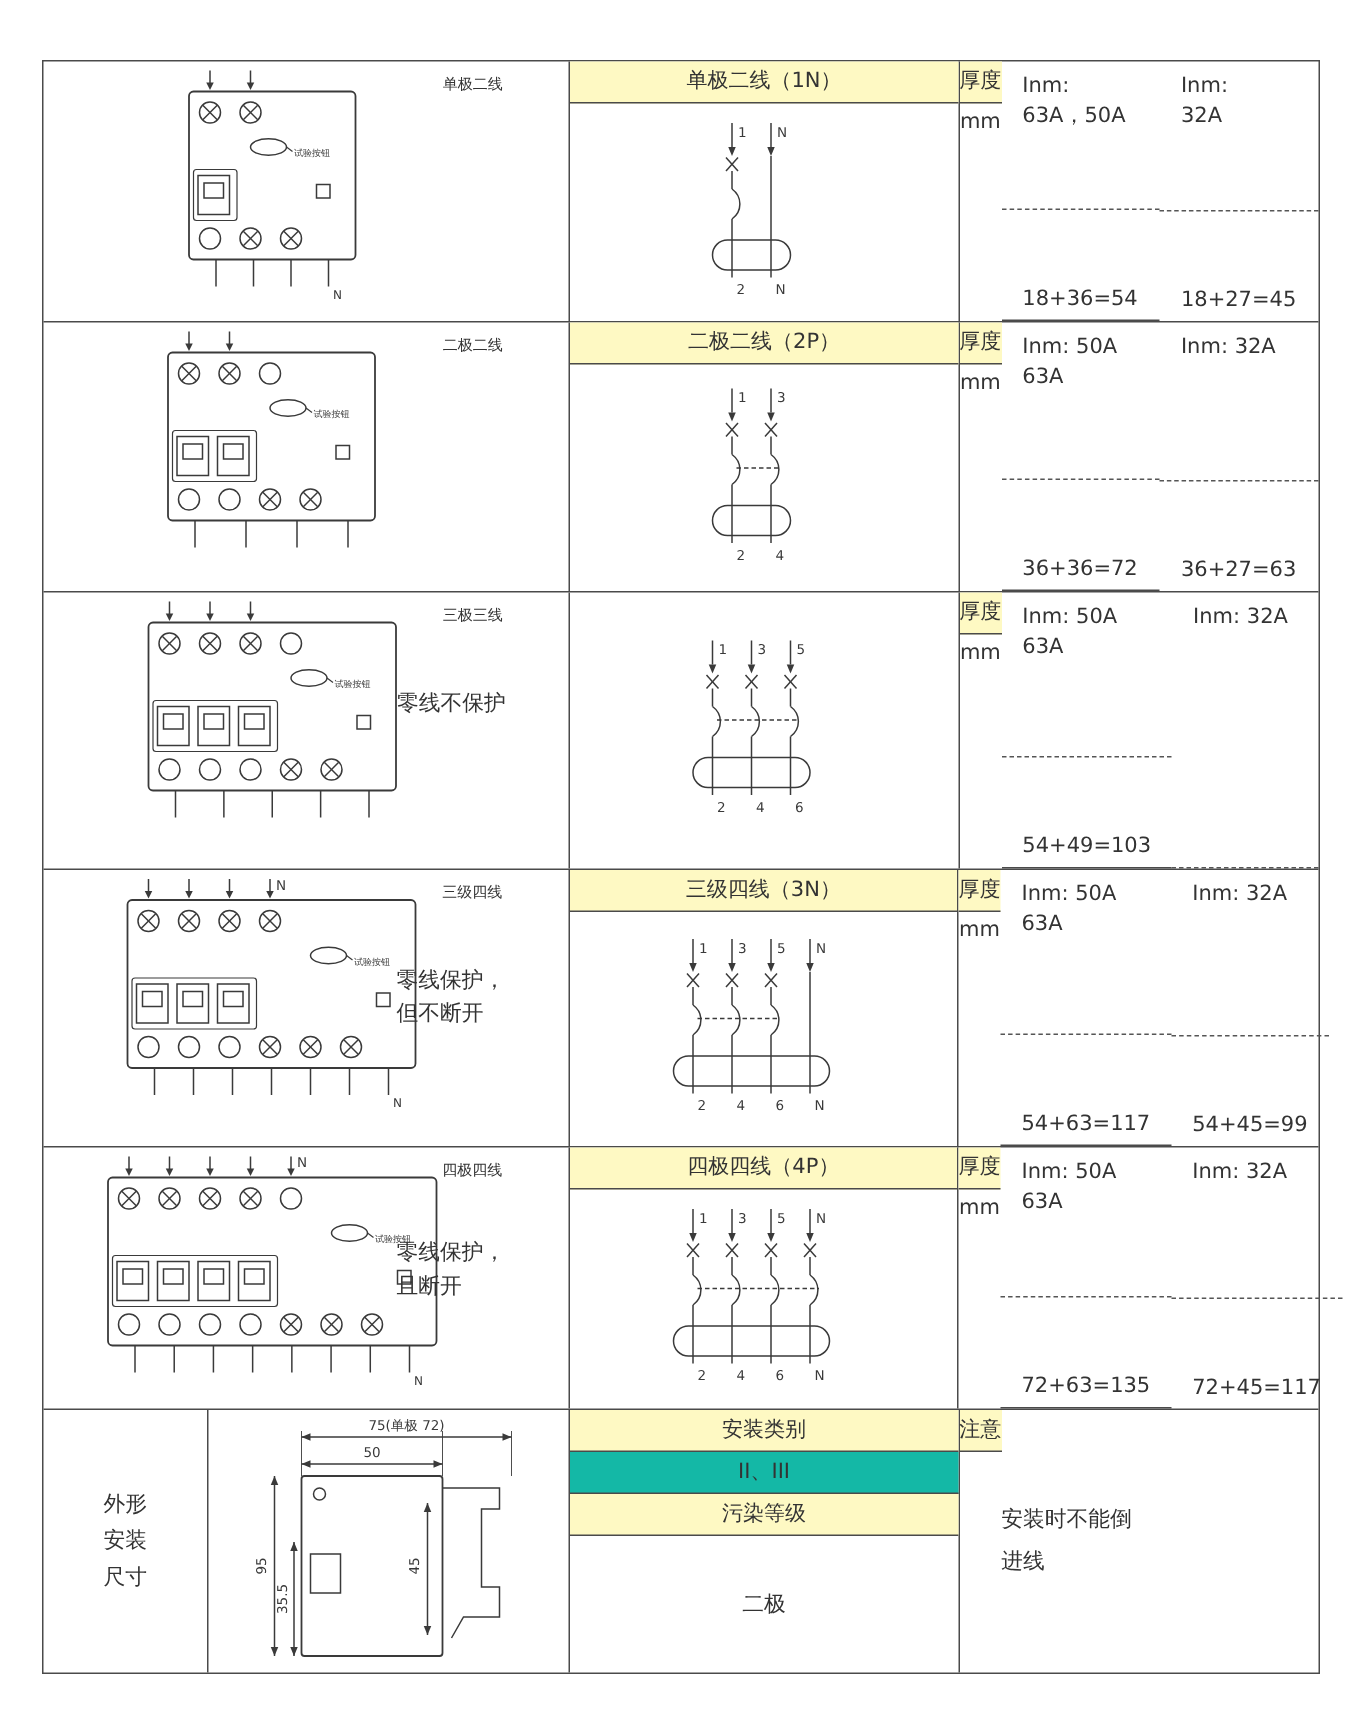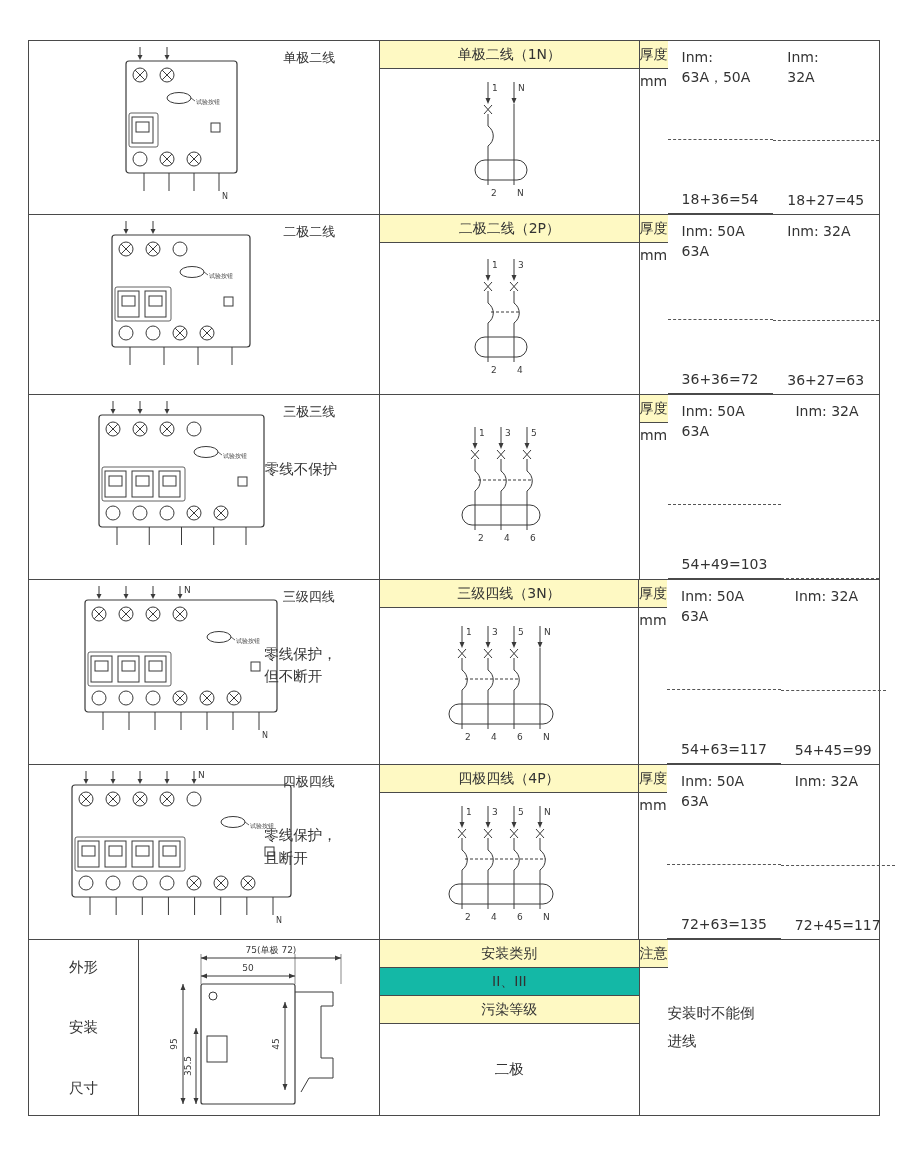--- a/index.html
+++ b/index.html
@@ -15,28 +15,28 @@
   .c3 { width: 240px; display: flex; }
   .hdr { height: 28px; flex: 0 0 28px; background: #fef9c3; border-bottom: 1px solid #4a4a4a;
          text-align: center; line-height: 27px; font-size: 14px; }
   .circuit-wrap { flex: 1; display: flex; align-items: center; justify-content: center; }
   .half { flex: 1; display: flex; flex-direction: column; gap: 47px; }
   .half.first { border-bottom: 1px solid #4a4a4a; }
   .lines { flex: 1; padding: 6px 14px 0; font-size: 14px; }
   .spec-line { line-height: 20px; }
   .dashline { border-top: 1px dashed #555; height: 0; }
   .result { height: 26px; line-height: 25px; padding: 0 14px; font-size: 14px; }
-  .main-label { position: absolute; top: 8px; right: 44px; font-size: 13px; }
+  .main-label { position: absolute; top: 8px; right: 44px; font-size: 10px; }
   .sub-label { position: absolute; top: 34%; right: 42px; font-size: 14.5px; line-height: 1.55; }
   .device-wrap { position: absolute; left: 0; top: 4px; width: 312px; display: flex; justify-content: center; }
   svg text { font-family: "DejaVu Sans", "Liberation Sans", sans-serif; }
   
   .f-c1 { width: 352px; border-right: 1px solid #4a4a4a; display: flex; }
   .f-left { width: 110px; border-right: 1px solid #4a4a4a; display: flex; flex-direction: column;
-            align-items: center; justify-content: center; font-size: 14.5px; line-height: 1.7; gap: 36px; }
+            align-items: center; justify-content: center; font-size: 14.5px; line-height: 1.7; }
   .f-draw { flex: 1; display: flex; align-items: center; justify-content: center; }
   .f-val { height: 28px; flex: 0 0 28px; border-bottom: 1px solid #4a4a4a; text-align: center;
            line-height: 27px; font-size: 14px; background: #14b8a6; }
   .f-rest { flex: 1; display: flex; align-items: center; justify-content: center; font-size: 14.5px; }
   .note-area { flex: 1; display: flex; flex-direction: column; align-items: flex-start; justify-content: center;
                font-size: 14.5px; line-height: 1.9; }
 </style>
 </head>
 <body>
 

